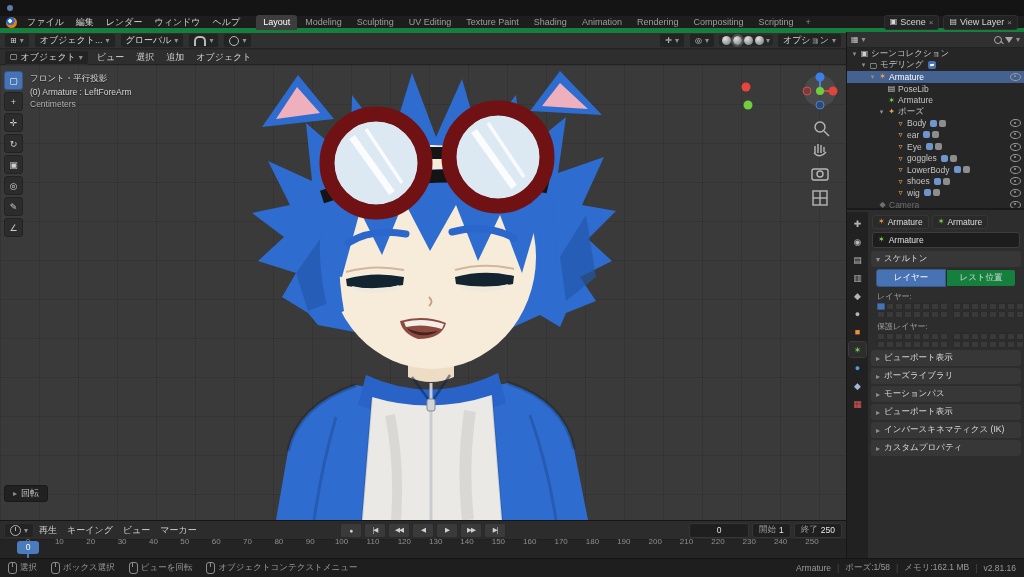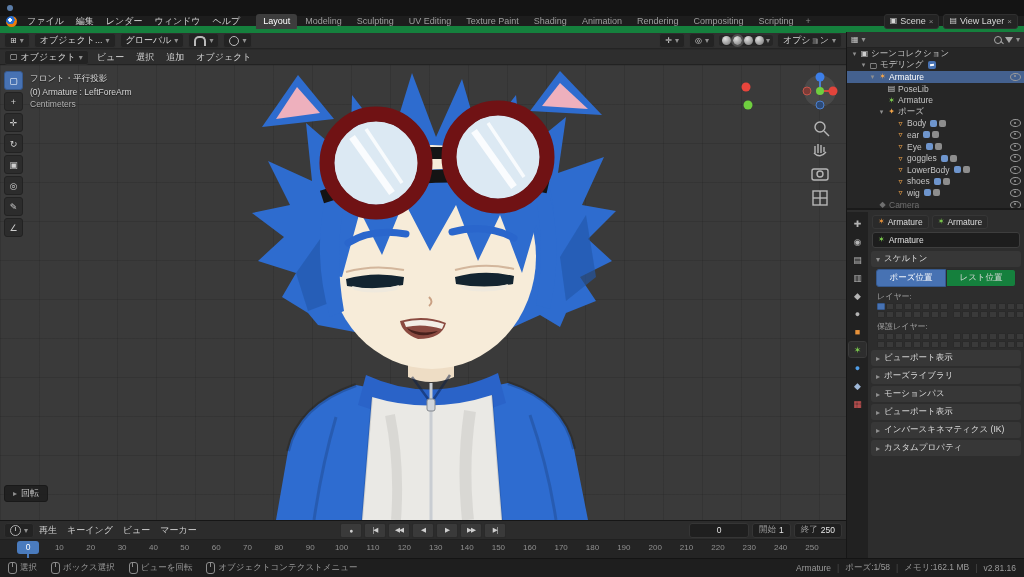--- a/index.html
+++ b/index.html
@@ -4,21 +4,21 @@
 <style>
   html,body{margin:0;padding:0;background:#111;}
   body{width:1024px;height:577px;overflow:hidden;font-family:"Liberation Sans","DejaVu Sans",sans-serif;font-size:9px;color:#c8c8c8;-webkit-font-smoothing:antialiased;}
   .app{position:relative;width:1024px;height:577px;background:#2a2a2a;overflow:hidden;}
 
   
   .titlebar{position:absolute;top:0;left:0;right:0;height:16px;background:#141414;color:#c9c9c9;text-align:center;line-height:16px;font-size:9.5px;}
   .win-dot{position:absolute;left:7px;top:5px;width:6px;height:6px;border-radius:50%;background:#5a7ca8;}
 
   
-  .topbar{position:absolute;top:16px;left:0;right:0;height:17px;background:#1d1d1d;display:flex;align-items:center;border-bottom:7px solid #15803d;box-sizing:border-box;}
+  .topbar{position:absolute;top:16px;left:0;right:0;height:17px;background:#1d1d1d;display:flex;align-items:center;border-bottom:5px solid #15803d;box-sizing:border-box;}
   .blogo{width:11px;height:11px;border-radius:50%;margin:0 4px 0 6px;background:radial-gradient(circle at 38% 35%,#fff 0 18%,#2a6fd0 19% 45%,#e87d0d 46% 100%);}
   .appmenus{display:flex;}
   .menu{padding:0 6px;color:#d4d4d4;line-height:16px;}
   .wtabs{display:flex;margin-left:10px;align-items:center;height:100%;}
   .wtab{padding:1px 7px;margin-right:1px;border-radius:3px 3px 0 0;color:#9e9e9e;line-height:13px;}
   .wtab.active{background:#3d3d3d;color:#fff;}
   .wtab.addbtn{color:#8a8a8a;padding:1px 4px;}
   .topbar-right{margin-left:auto;display:flex;align-items:center;gap:4px;padding-right:6px;}
   .chip{display:inline-flex;align-items:center;gap:3px;background:#232323;border:1px solid #2f2f2f;border-radius:3px;padding:0 5px;height:13px;color:#d6d6d6;white-space:nowrap;}
   .xbtn{color:#8b8b8b;font-size:8px;}
@@ -104,21 +104,21 @@
   .tlmenu{padding:0 5px;color:#cfcfcf;}
   .clockic{width:9px;height:9px;border:1.2px solid #b0b0b0;border-radius:50%;position:relative;display:inline-block;}
   .clockic::after{content:"";position:absolute;left:3.5px;top:1.5px;width:1.2px;height:3.5px;background:#b0b0b0;}
   .transport{position:absolute;left:50%;transform:translateX(-50%);display:flex;gap:2px;align-items:center;}
   .tr-btn{min-width:16px;height:13px;background:#3a3a3a;border:1px solid #2a2a2a;border-radius:2px;color:#cfcfcf;font-size:6.5px;letter-spacing:-1px;display:flex;align-items:center;justify-content:center;padding:0 2px;}
   .tl-right{margin-left:auto;display:flex;gap:3px;align-items:center;}
   .tfield{background:#1f1f1f;border:1px solid #353535;border-radius:3px;height:13px;display:flex;align-items:center;justify-content:center;gap:3px;color:#e6e6e6;font-size:8.5px;padding:0 6px;}
   .tfield .lab{color:#9f9f9f;}
   .tfield.frame{width:46px;}
   .tl-ruler{height:18px;background:#242424;position:relative;}
-  .tick{position:absolute;bottom:6px;transform:translateX(-50%);font-size:8px;color:#8f8f8f;}
+  .tick{position:absolute;bottom:12px;transform:translateX(-50%);font-size:8px;color:#8f8f8f;}
   .playhead{position:absolute;left:17px;top:1px;width:22px;height:13px;background:#4a7bbd;border-radius:3px;color:#fff;font-size:8.5px;text-align:center;line-height:13px;z-index:2;}
   .ph-line{position:absolute;left:27px;top:14px;width:2px;height:4px;background:#4a7bbd;}
 
   
   .statusbar{position:absolute;top:558px;left:0;right:0;height:19px;background:#1e1e1e;border-top:1px solid #141414;display:flex;align-items:center;padding:0 8px;box-sizing:border-box;color:#9b9b9b;font-size:8.5px;}
   .hint{display:inline-flex;align-items:center;margin-right:14px;gap:3px;}
   .mico{width:7px;height:10px;border:1px solid #8d8d8d;border-radius:3px;position:relative;display:inline-block;}
   .mico::after{content:"";position:absolute;left:2.6px;top:0;width:1px;height:4px;background:#8d8d8d;}
   .sb-right{margin-left:auto;display:flex;align-items:center;gap:6px;}
   .sb-sep{color:#4a4a4a;}
@@ -520,21 +520,21 @@
           </div>
         <div class="pname">
           <span class="mini-ic" style="color:#7ed04e">✶</span>
           <span>Armature</span>
         </div>
         <div class="phead">
           <span class="caret">▾</span>
           <span>スケルトン</span>
         </div>
         <div class="btnrow">
-          <div class="btn2 active">ポーズ位置</div>
+          <div class="btn2 active">レイヤー</div>
           <div class="btn2 r">レスト位置</div>
         </div>
         <div class="playlab">レイヤー:</div>
         <div class="laygrid">
             <div class="lay-grp">
               <div class="lay-row">
                 <span class="lay-cell on"></span>
                 <span class="lay-cell"></span>
                 <span class="lay-cell"></span>
                 <span class="lay-cell"></span>

